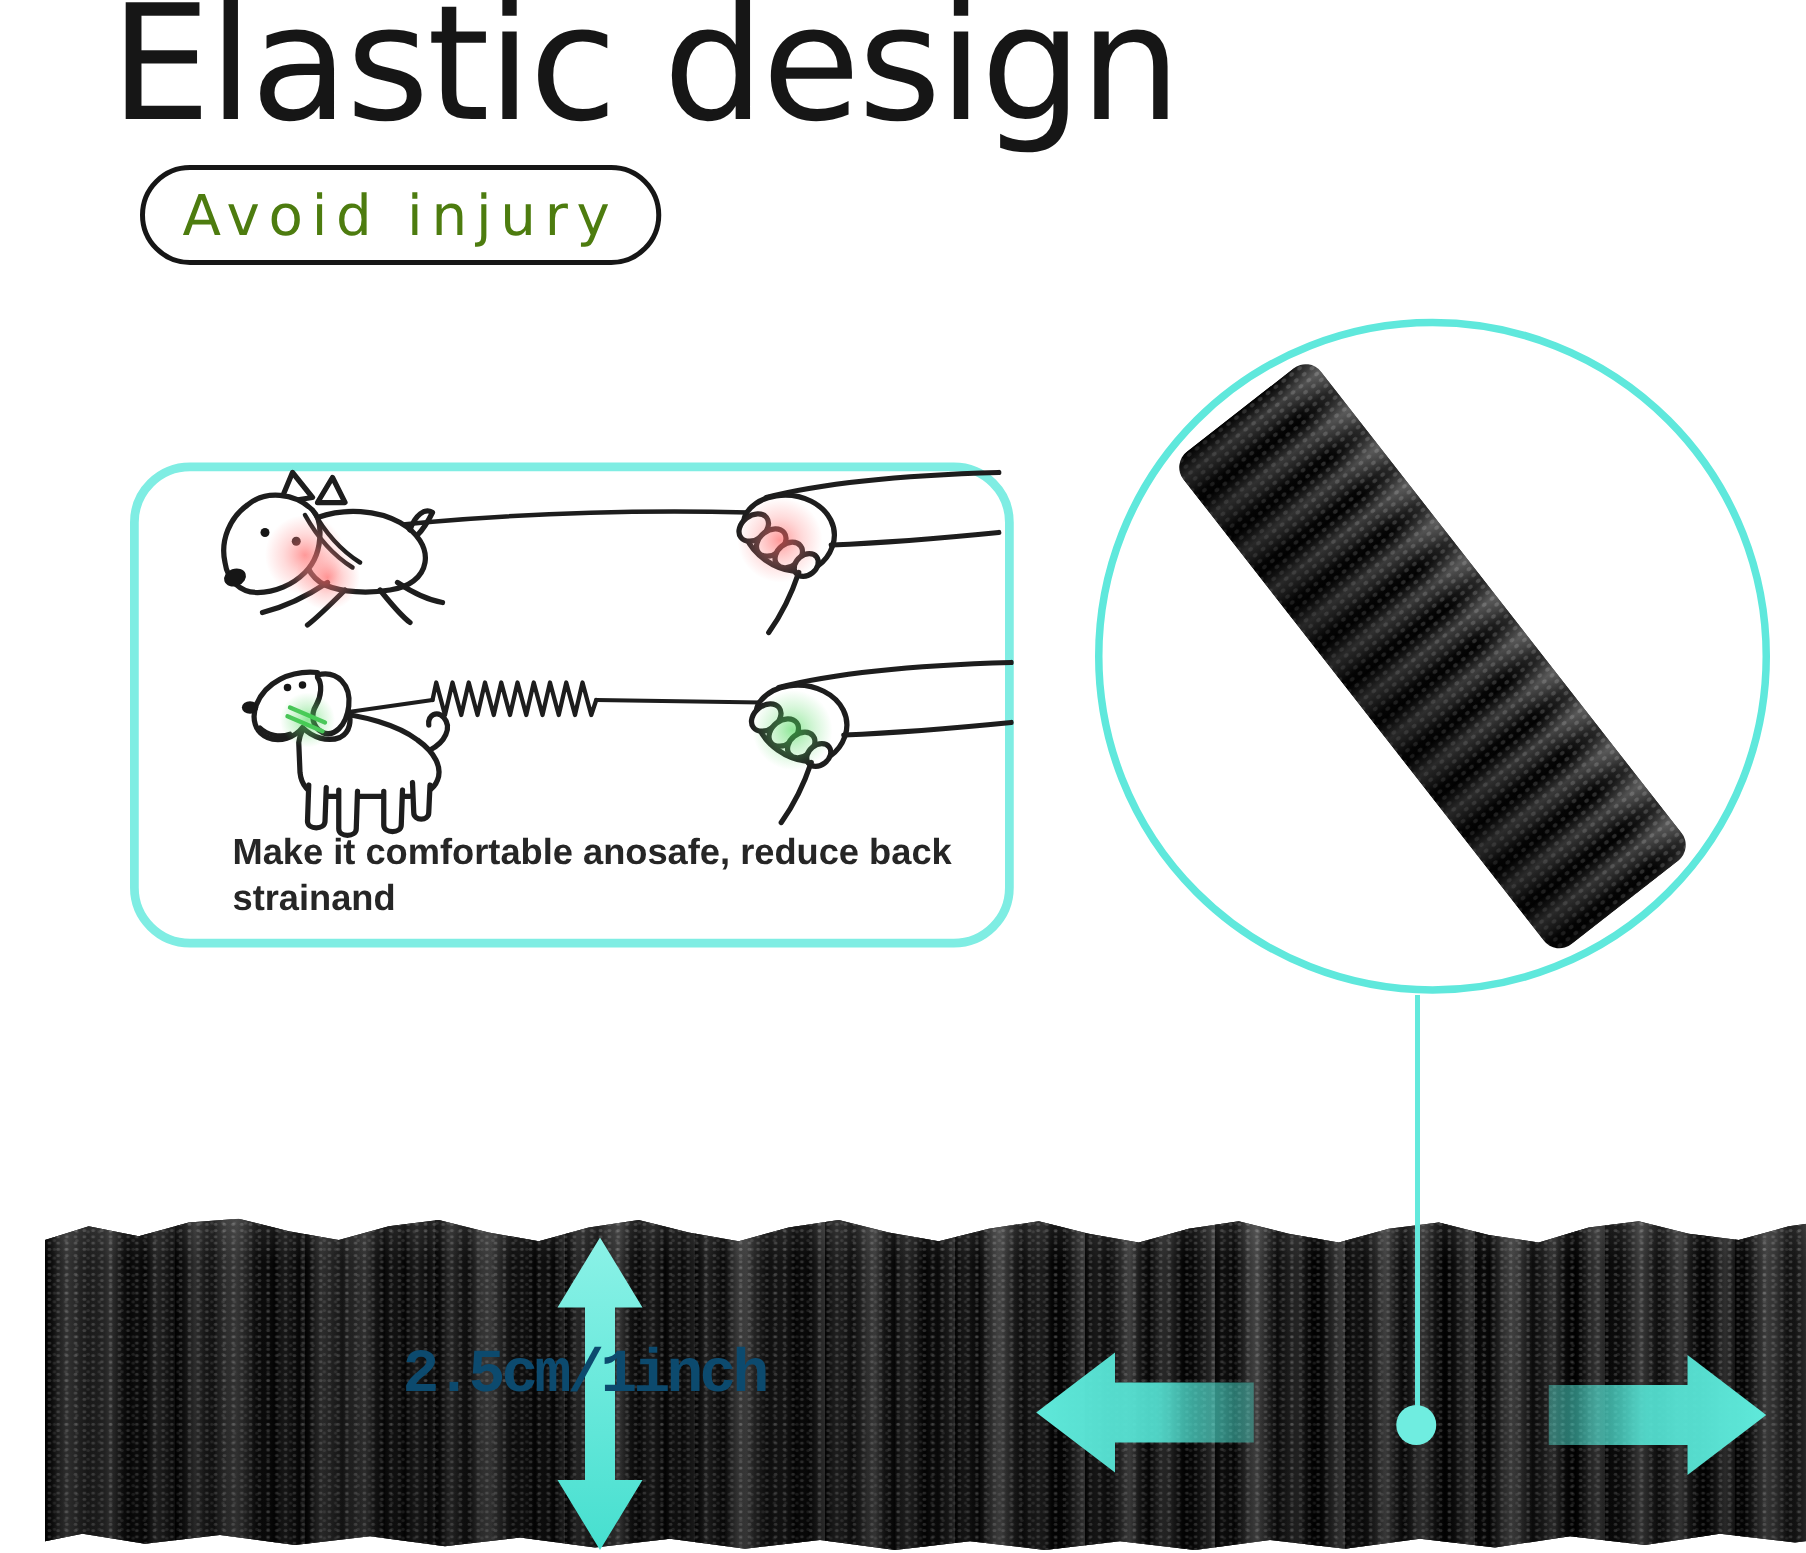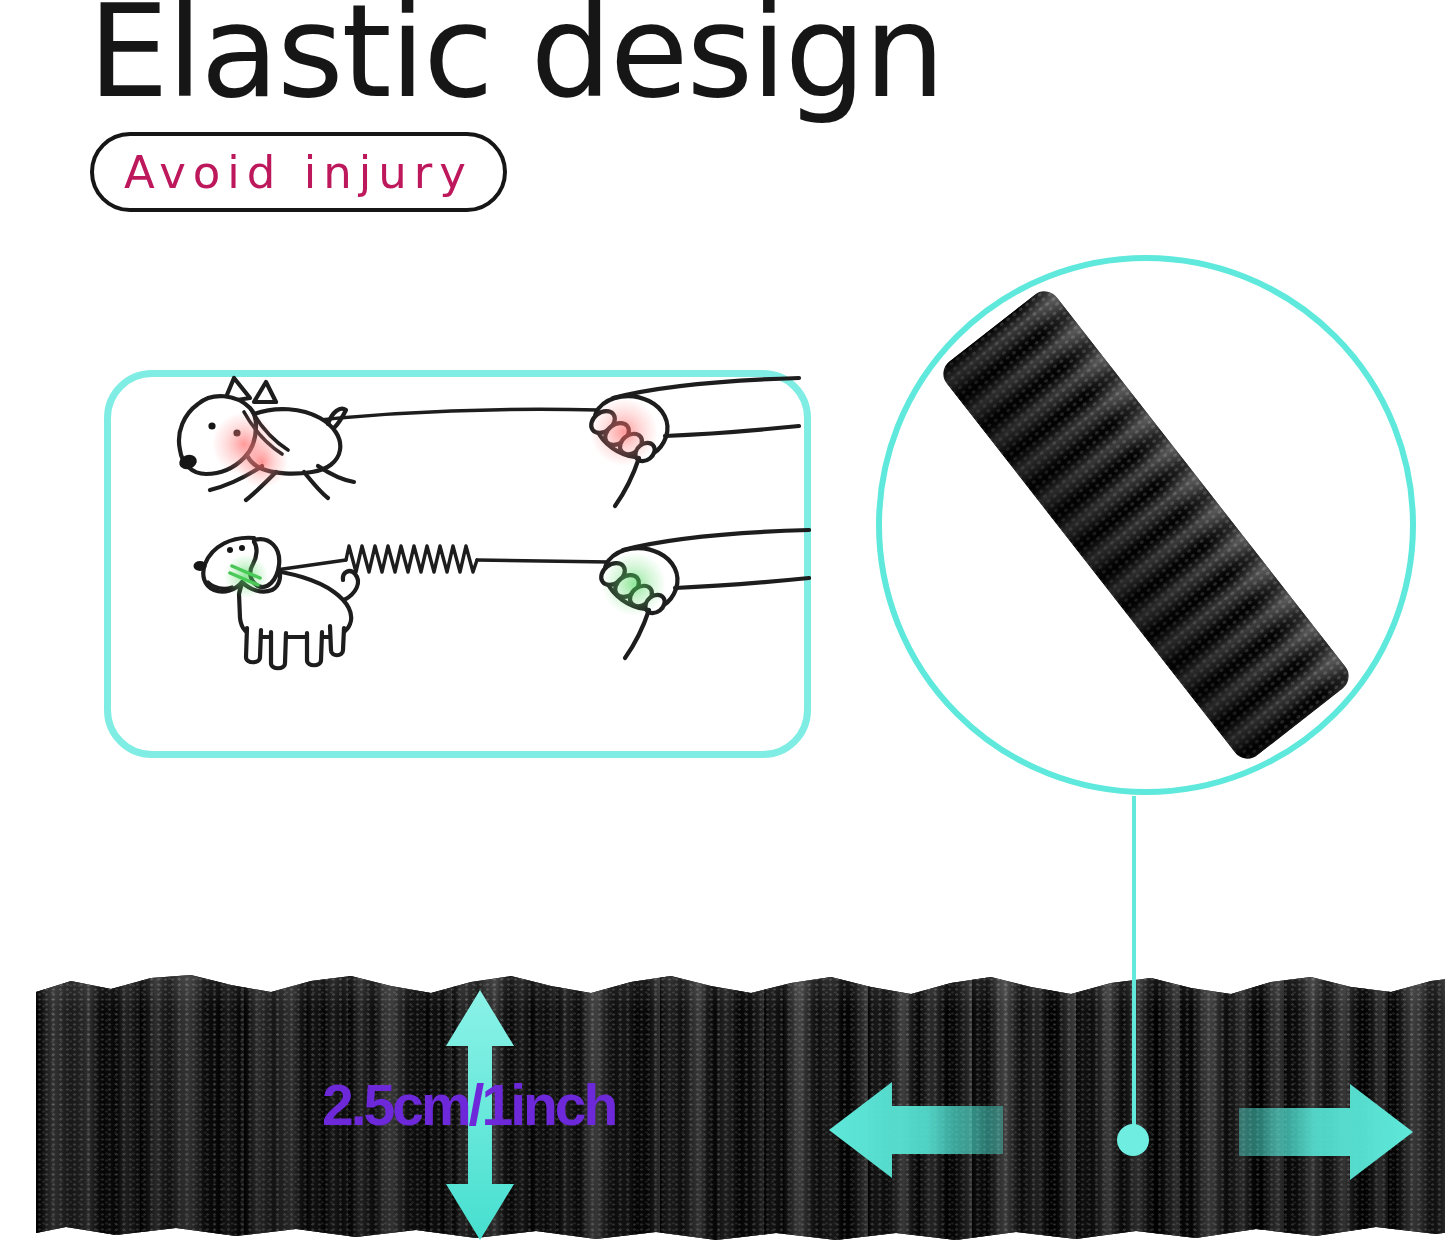--- a/index.html
+++ b/index.html
@@ -11,24 +11,24 @@
     margin-left:36px;
   }
 
   
   .title {
     position:absolute; left:52px; top:-18px;
     font-size:128px; line-height:1.1; font-weight:400;
     letter-spacing:-2px; color:#161616; white-space:nowrap;
   }
   .badge {
-    position:absolute; left:54px; top:132px; height:80px;
+    position:absolute; left:76px; top:132px; height:80px;
     display:inline-flex; align-items:center; padding:0 30px;
     border:4px solid #161616; border-radius:44px;
-    font-size:45px; letter-spacing:7px; color:#be185d; white-space:nowrap;
+    font-size:45px; letter-spacing:7px; color:#4d7c0f; white-space:nowrap;
   }
 
   
   .info-box {
     position:absolute; left:68px; top:370px; width:707px; height:388px;
     border:7px solid #7FEDE3; border-radius:48px; background:#ffffff;
   }
   .scene-svg { position:absolute; left:68px; top:370px; width:707px; height:388px; }
   .caption {
     position:absolute; left:150px; top:664px; width:580px;
@@ -94,22 +94,22 @@
       1040px 267px, 980px 260px, 920px 268px, 860px 261px, 800px 268px, 740px 261px,
       680px 268px, 620px 260px, 560px 267px, 500px 259px, 440px 266px, 380px 258px,
       320px 265px, 260px 257px, 200px 264px, 140px 256px, 80px 263px, 30px 255px, 0px 261px
     );
   }
 
   
   .measure-arrow { position:absolute; left:394px; top:990px; z-index:2; }
   .measure-label {
     position:absolute; left:286px; top:1072px; z-index:4;
-    font-family:Liberation Sans, sans-serif; font-weight:bold;
-    font-size:57px; letter-spacing:-3px; color:#6d28d9; white-space:nowrap;
+    font-family:Liberation Mono, monospace; font-weight:bold;
+    font-size:49px; letter-spacing:-3px; color:#0c4a6e; white-space:nowrap;
   }
   .stretch-left  { position:absolute; left:790px;  top:1076px; z-index:2; }
   .stretch-right { position:absolute; left:1200px; top:1078px; z-index:2; }
 </style>
 </head>
 <body>
 
 <div class="stage">
 
   <div class="title">Elastic design</div>
@@ -187,20 +187,21 @@
         <path d="M 128 196 L 156 208" stroke="#3FBF4F" stroke-width="3.5"></path>
         <path d="M 126 203 L 154 215" stroke="#3FBF4F" stroke-width="3.5"></path>
       </g>
       <use href="#fist" x="0" y="0" transform="translate(505,192)"></use>
       <circle cx="142" cy="206" r="22" fill="url(#gGreen)" stroke="none"></circle>
       <circle cx="530" cy="214" r="32" fill="url(#gGreen)" stroke="none"></circle>
     </g>
   </svg>
 
   <div class="caption">
+    <div>Make it comfortable anosafe, reduce back strainand</div>
   </div>
 
   <div class="magnifier">
     <div class="strap"></div>
   </div>
   <div class="connector-line"></div>
   <div class="connector-dot"></div>
 
   <div class="leash-band"></div>
 

